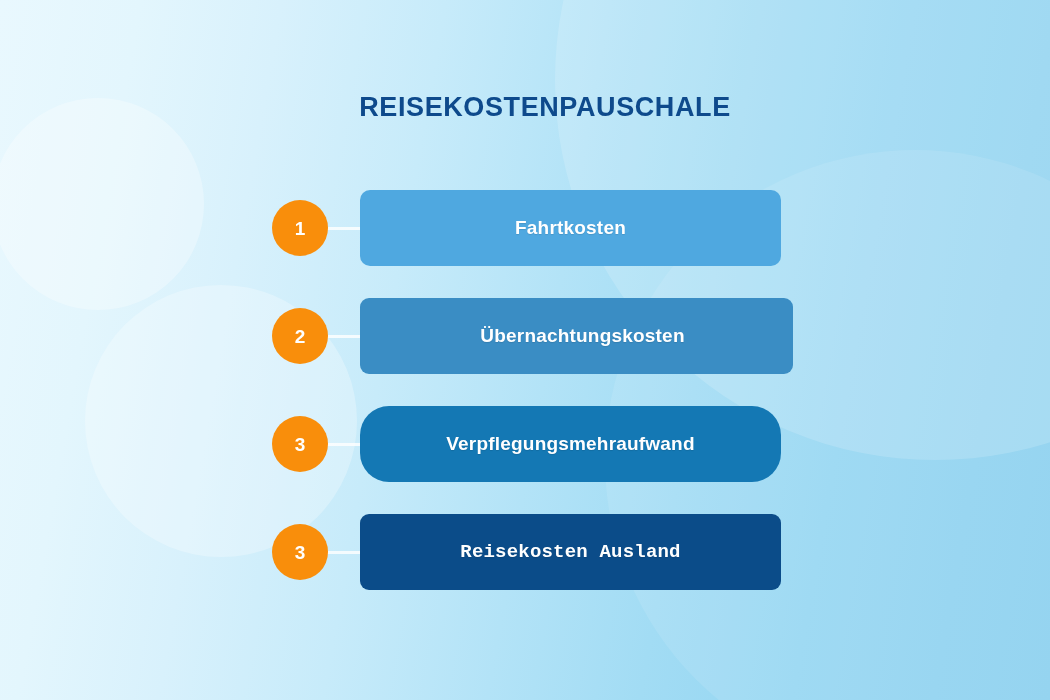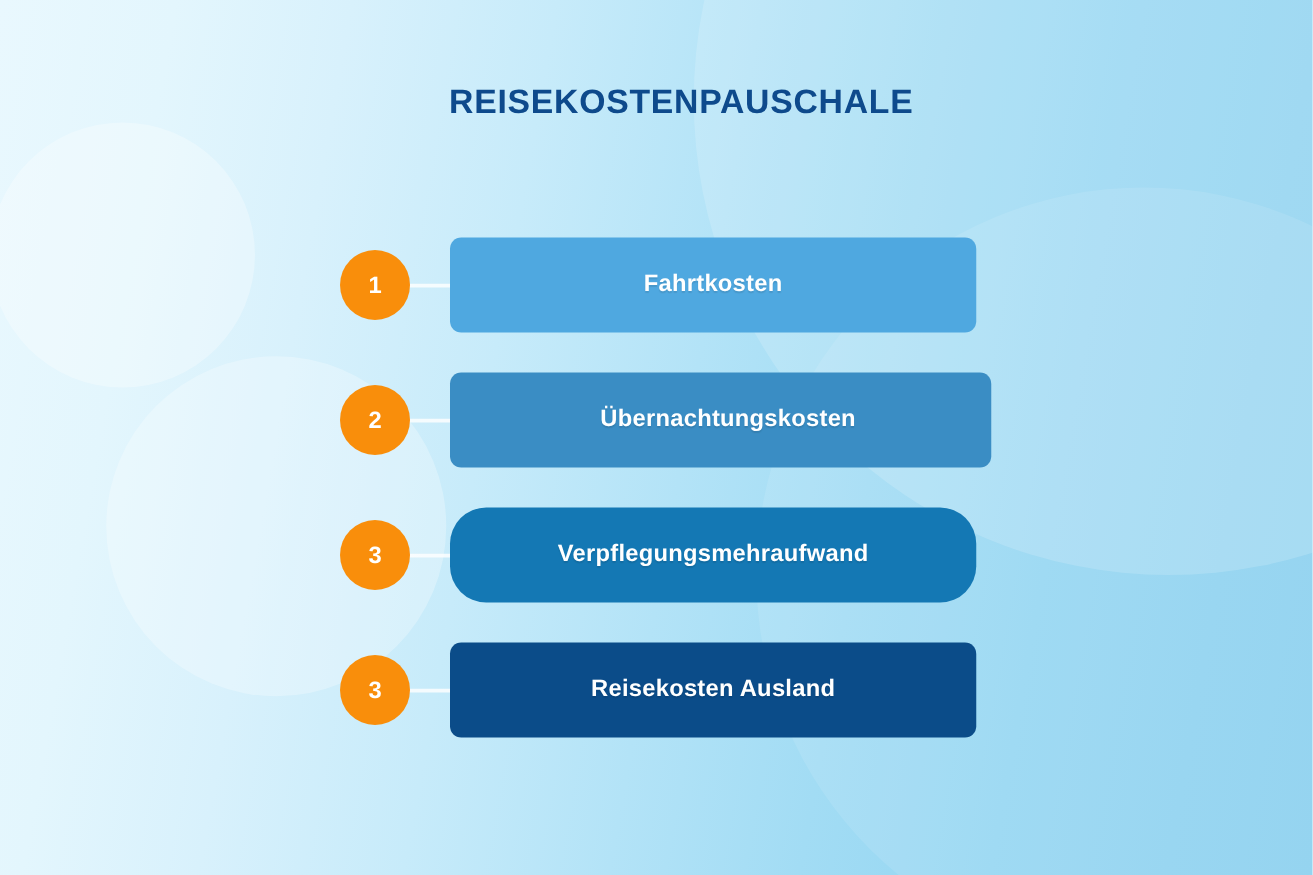--- a/index.html
+++ b/index.html
@@ -63,21 +63,21 @@
     width: 620px;
     height: 620px;
     background: rgba(255, 255, 255, 0.10);
   }
 
   
   .title {
     position: absolute;
     left: 0;
     right: 0;
-    top: 66px;
+    top: 92px;
     text-align: center;
     padding-left: 40px;
     font-size: 27px;
     font-weight: bold;
     letter-spacing: 0.6px;
     color: #0e4a8c;
     white-space: nowrap;
   }
 
   
@@ -156,21 +156,21 @@
 
   <div class="title" style="color: rgb(14, 74, 140);">REISEKOSTENPAUSCHALE</div>
 
   <div class="rows">
 
     <div class="row">
       <div class="connector"></div>
       <div class="badge" style="background: rgb(249, 142, 11); color: rgb(255, 255, 255);">
         <span>1</span>
       </div>
-      <div class="bar" style="background: rgb(79, 168, 224);">
+      <div class="bar" style="background: rgb(79, 168, 224); border-radius: 10px;">
         <span class="bar-label">Fahrtkosten</span>
       </div>
     </div>
 
     <div class="row">
       <div class="connector"></div>
       <div class="badge" style="background: rgb(249, 142, 11); color: rgb(255, 255, 255);">
         <span>2</span>
       </div>
       <div class="bar" style="background: rgb(58, 141, 196); padding-left: 12px;">
@@ -186,19 +186,19 @@
       <div class="bar" style="background: rgb(20, 120, 180); border-radius: 29px;">
         <span class="bar-label">Verpflegungsmehraufwand</span>
       </div>
     </div>
 
     <div class="row">
       <div class="connector"></div>
       <div class="badge" style="background: rgb(249, 142, 11); color: rgb(255, 255, 255);">
         <span>3</span>
       </div>
-      <div class="bar" style="background: rgb(11, 76, 137);">
+      <div class="bar" style="background: rgb(11, 76, 137); font-family: Liberation Mono, monospace;">
         <span class="bar-label">Reisekosten Ausland</span>
       </div>
     </div>
 
   </div>
 </div>
 
 </body></html>

